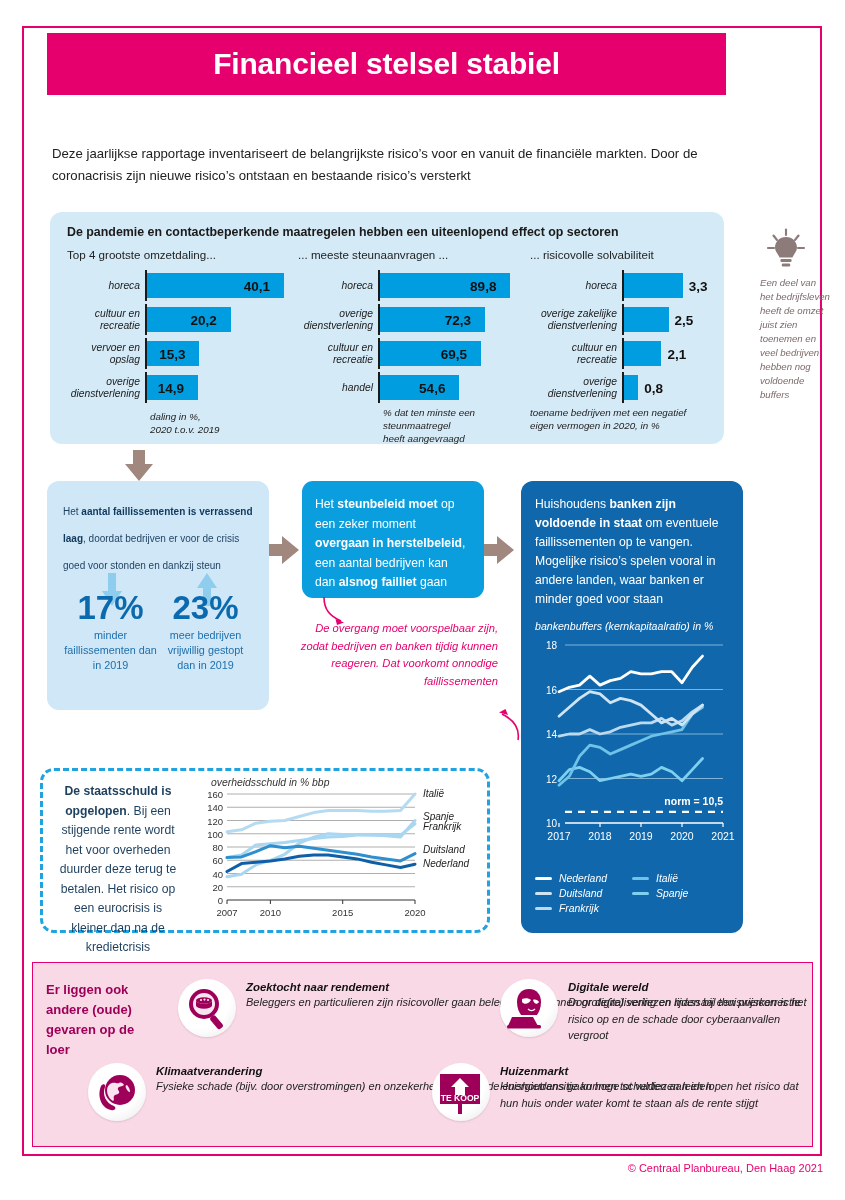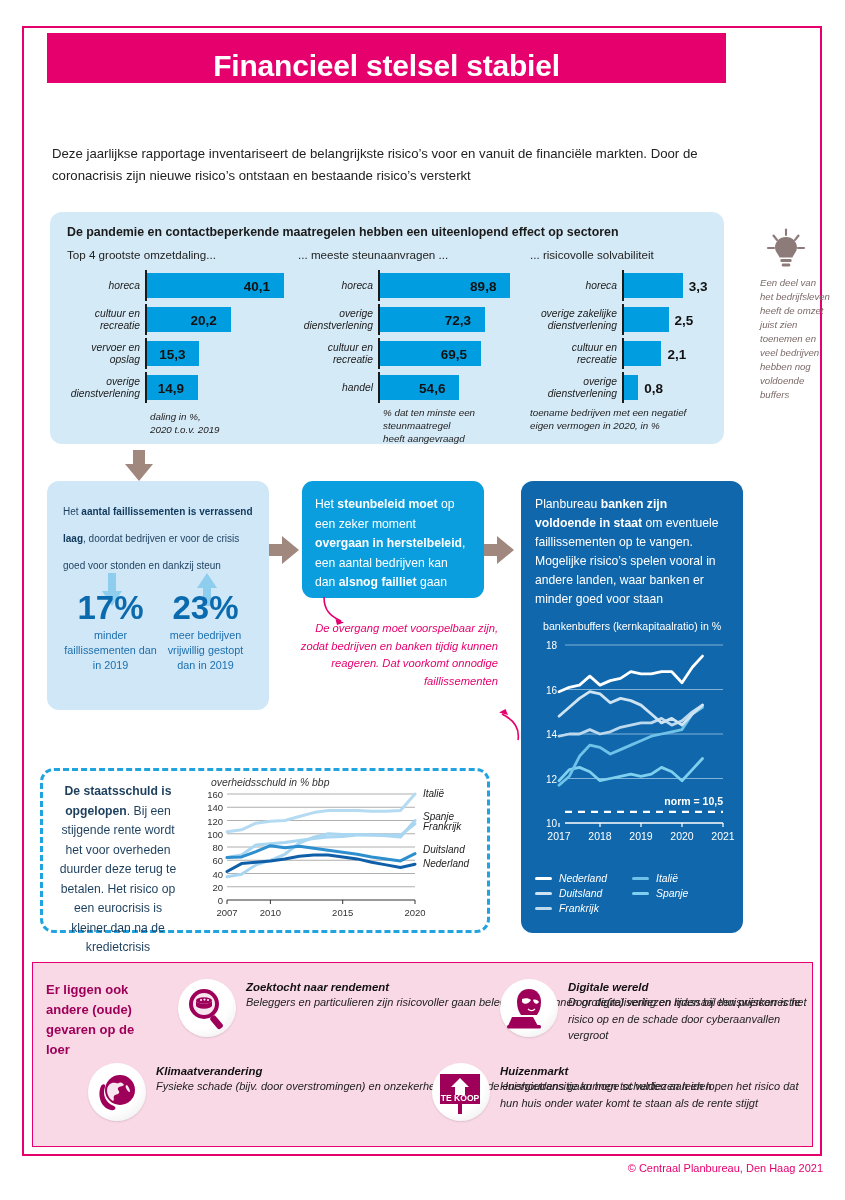--- a/index.html
+++ b/index.html
@@ -20,23 +20,23 @@
     left: 22px; top: 26px;
     width: 800px; height: 1130px;
     border: 2px solid #e6006e;
     background: #ffffff;
   }
 
   
   .title-bar {
     position: absolute;
     left: 47px; top: 33px;
-    width: 679px; height: 50px;
+    width: 679px; height: 62px;
     background: #e6006e;
-    display: flex; align-items: flex-end; justify-content: center;
+    display: flex; align-items: center; justify-content: center;
   }
   .title-bar .title {
     color: #ffffff;
     font-size: 30px;
     font-weight: bold;
     letter-spacing: -0.2px;
   }
   .intro {
     position: absolute;
     left: 52px; top: 143px;
@@ -148,21 +148,21 @@
 
   
   .box-c {
     position: absolute; left: 521px; top: 481px;
     width: 222px; height: 452px;
     background: #1067ab; border-radius: 12px;
     padding: 14px 14px 0 14px;
   }
   .box-c .txt { font-size: 12.2px; line-height: 19px; color: #ffffff; }
   .box-c .chart-title {
-    margin-top: 11px; font-size: 10.6px; color: #ffffff; margin-left: 8px;
+    margin-top: 11px; font-style: italic; font-size: 10.6px; color: #ffffff;
   }
   .bank-chart { position: relative; margin-top: 5px; width: 194px; height: 230px; }
   .bank-legend { margin-top: 6px; display: flex; flex-wrap: wrap; }
   .leg { width: 50%; display: flex; align-items: center; margin-bottom: 4px; }
   .leg .dash { width: 17px; height: 3.5px; margin-right: 7px; border-radius: 2px; }
   .leg .nm { font-style: italic; font-size: 10.4px; color: #ffffff; }
 
   
   .box-d {
     position: absolute; left: 40px; top: 768px;
@@ -407,21 +407,21 @@
     <path d="M2 0 C2 13 8 19 19 24" stroke="#e6006e" stroke-width="1.6" fill="none"></path>
     <path d="M22 25.5 l-8.5 -3.5 l1.5 6 Z" fill="#e6006e"></path>
   </svg>
   <div class="curve-note">De overgang moet voorspelbaar zijn, zodat bedrijven en banken tijdig kunnen reageren. Dat voorkomt onnodige faillissementen</div>
   <svg class="curve-svg-b" width="38" height="36" viewBox="0 0 38 36">
     <path d="M30 34 C32 22 26 14 14 8" stroke="#e6006e" stroke-width="1.6" fill="none"></path>
     <path d="M11 6.5 l9 2.5 l-2.5 -6 Z" fill="#e6006e"></path>
   </svg>
 
   <div class="box-c">
-    <div class="txt" id="box-c-text"><span>Planbureau </span><b>banken zijn voldoende in staat</b><span> om eventuele faillissementen op te vangen. Mogelijke risico’s spelen vooral in andere landen, waar banken er minder goed voor staan</span></div>
+    <div class="txt" id="box-c-text"><span>Huishoudens </span><b>banken zijn voldoende in staat</b><span> om eventuele faillissementen op te vangen. Mogelijke risico’s spelen vooral in andere landen, waar banken er minder goed voor staan</span></div>
     <div class="chart-title">bankenbuffers (kernkapitaalratio) in %</div>
     <div class="bank-chart">
       <svg id="bank-svg" width="194" height="230" viewBox="0 0 194 230">
           <text x="22" y="190" text-anchor="end" fill="#ffffff" font-size="10" font-family="Liberation Sans, sans-serif">10</text>
           <line x1="30" x2="188" y1="141.5" y2="141.5" stroke="#7fb4d8" stroke-width="1"></line>
           <text x="22" y="145.5" text-anchor="end" fill="#ffffff" font-size="10" font-family="Liberation Sans, sans-serif">12</text>
           <line x1="30" x2="188" y1="97" y2="97" stroke="#7fb4d8" stroke-width="1"></line>
           <text x="22" y="101" text-anchor="end" fill="#ffffff" font-size="10" font-family="Liberation Sans, sans-serif">14</text>
           <line x1="30" x2="188" y1="52.5" y2="52.5" stroke="#7fb4d8" stroke-width="1"></line>
           <text x="22" y="56.5" text-anchor="end" fill="#ffffff" font-size="10" font-family="Liberation Sans, sans-serif">16</text>

